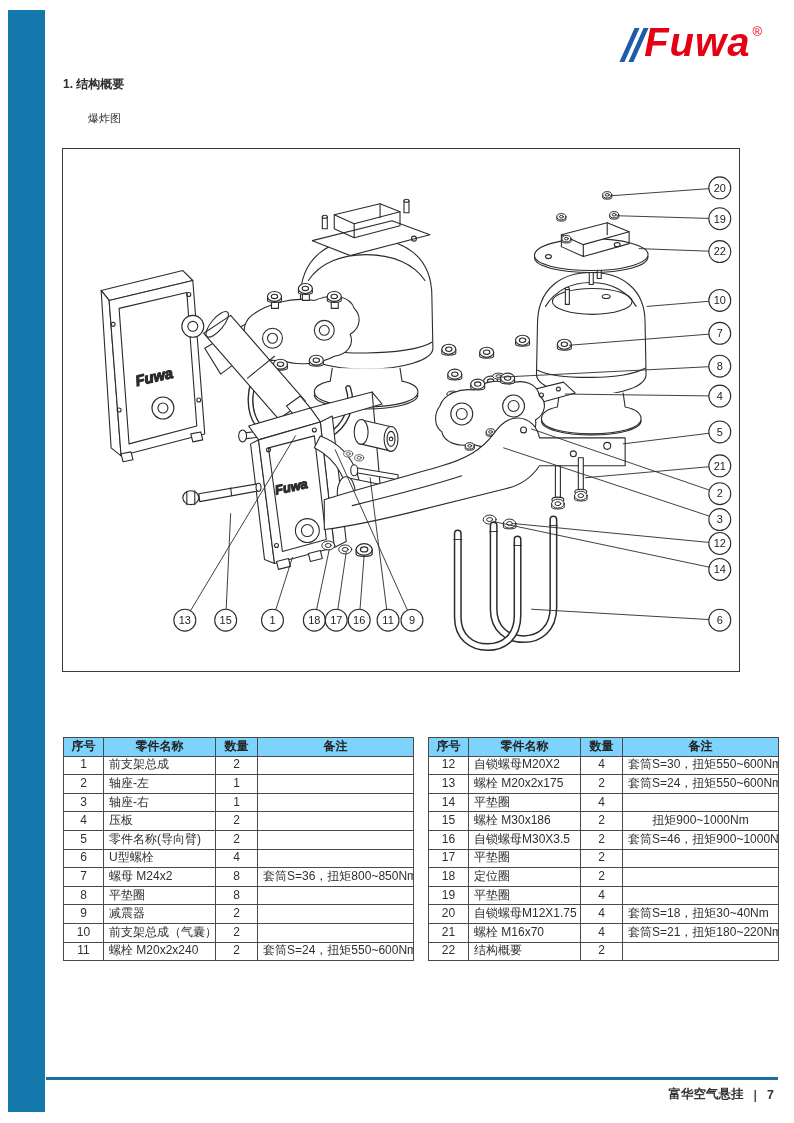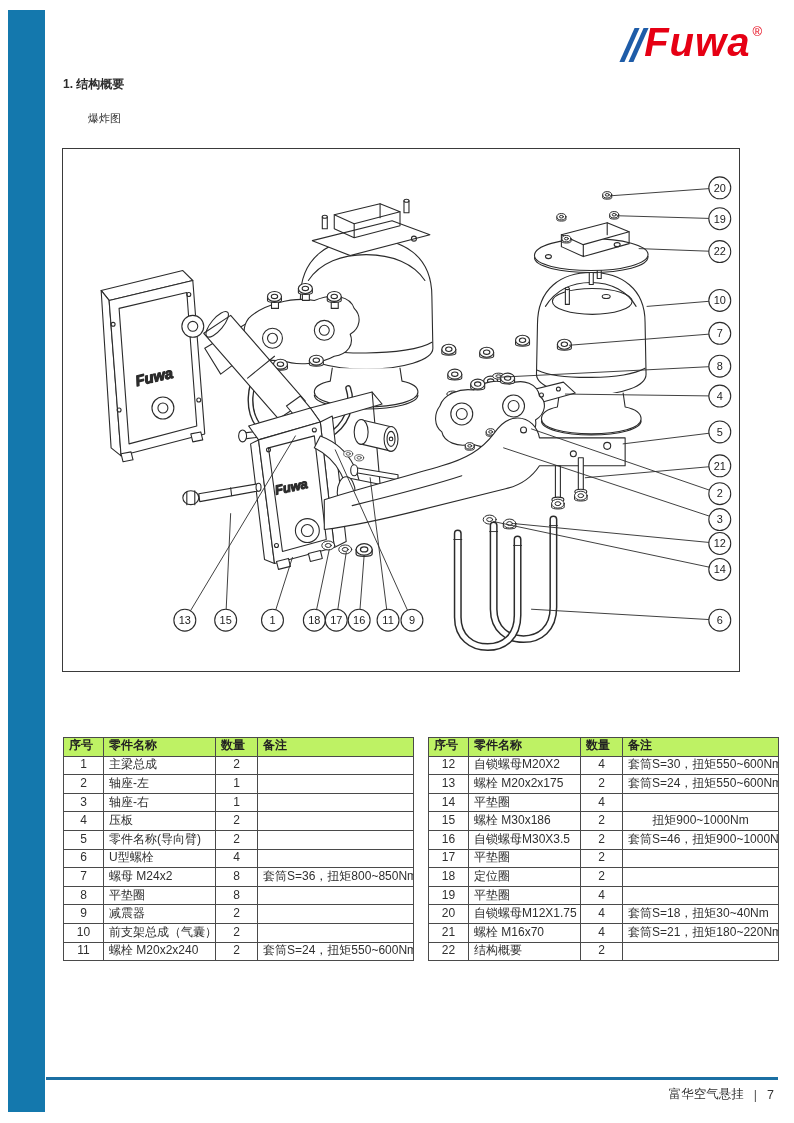--- a/index.html
+++ b/index.html
@@ -18,26 +18,26 @@
   .sec-title{position:absolute;left:63px;top:76px;font-size:12px;font-weight:bold;color:#2b2b2b;}
   .sec-sub{position:absolute;left:88px;top:111px;font-size:11px;color:#333;}
   
   .diagram{position:absolute;left:62px;top:148px;width:678px;height:524px;border:1px solid #3a3a3a;background:#fff;}
   .diagram svg{display:block;}
   
   .ptable{position:absolute;border-collapse:collapse;table-layout:fixed;font-size:12px;color:#2f2f2f;}
   .ptable.left{left:63px;top:737px;width:350px;}
   .ptable.right{left:428px;top:737px;width:345px;}
   .ptable th,.ptable td{border:1px solid #4a4a4a;padding:1px 5px;height:18.6px;line-height:1.15;overflow:hidden;white-space:nowrap;}
-  .ptable th{background:#bef264;font-weight:bold;text-align:left;color:#222;font-family:Liberation Mono, monospace;}
+  .ptable th{background:#7dd3fc;font-weight:bold;text-align:center;color:#222;}
   .ptable td.c{text-align:center;}
   .ptable td.r{text-align:center;}
   
   .footer-line{position:absolute;left:46px;top:1077px;width:732px;height:3px;background:#1B6FA3;}
-  .footer-text{position:absolute;right:20px;top:1086px;font-size:12.5px;color:#333;display:flex;gap:10px;align-items:center;}
+  .footer-text{position:absolute;right:20px;top:1086px;font-size:12.5px;color:#333;display:flex;gap:10px;align-items:center;font-weight:bold;}
   .footer-text .sep{color:#555;}
   svg text.fuwa{font-family:"Liberation Sans",sans-serif;font-weight:bold;font-style:italic;fill:#2b2b2b;}
   svg text.co{font-family:"Liberation Sans",sans-serif;font-size:11px;fill:#222;}
 </style>
 </head>
 <body>
 
 <div class="page">
   <div class="accent-bar"></div>
 
@@ -401,21 +401,21 @@
         <tr id="lt-head">
           <th style="width: 40px;">序号</th>
           <th style="width: 112px;">零件名称</th>
           <th style="width: 42px;">数量</th>
           <th style="width: 156px;">备注</th>
         </tr>
       </thead>
     <tbody id="lt-body">
         <tr>
           <td class="c">1</td>
-          <td>主梁总成</td>
+          <td>前支架总成</td>
           <td class="c">2</td>
           <td></td>
         </tr>
         <tr>
           <td class="c">2</td>
           <td>轴座-左</td>
           <td class="c">1</td>
           <td></td>
         </tr>
         <tr>

